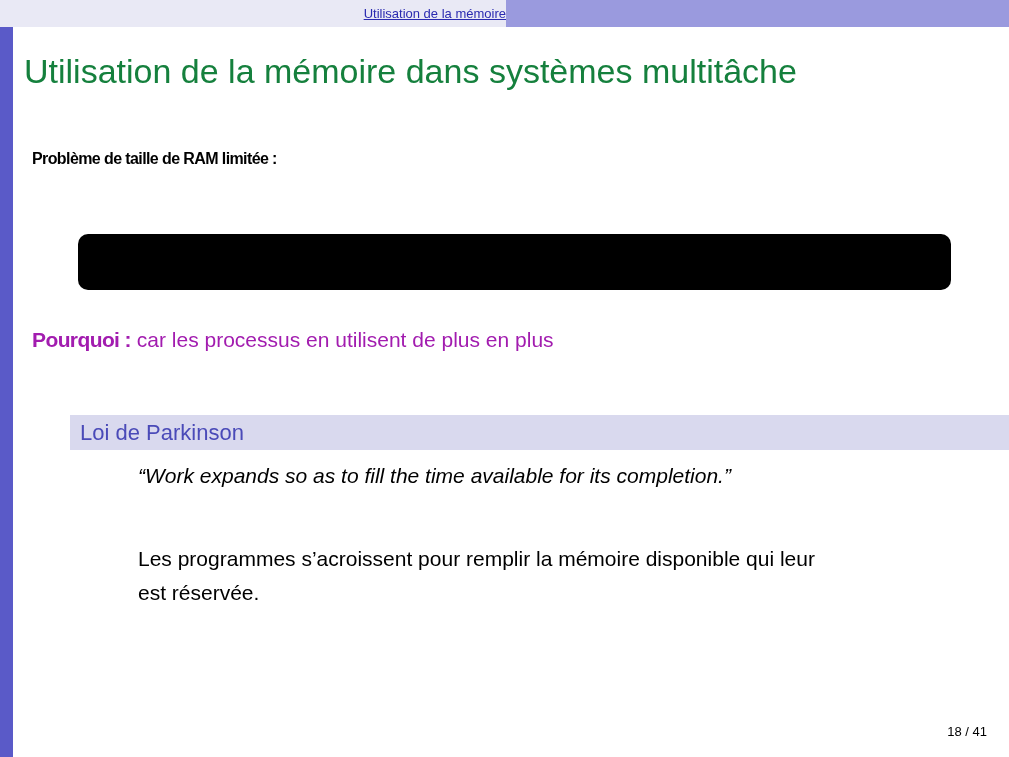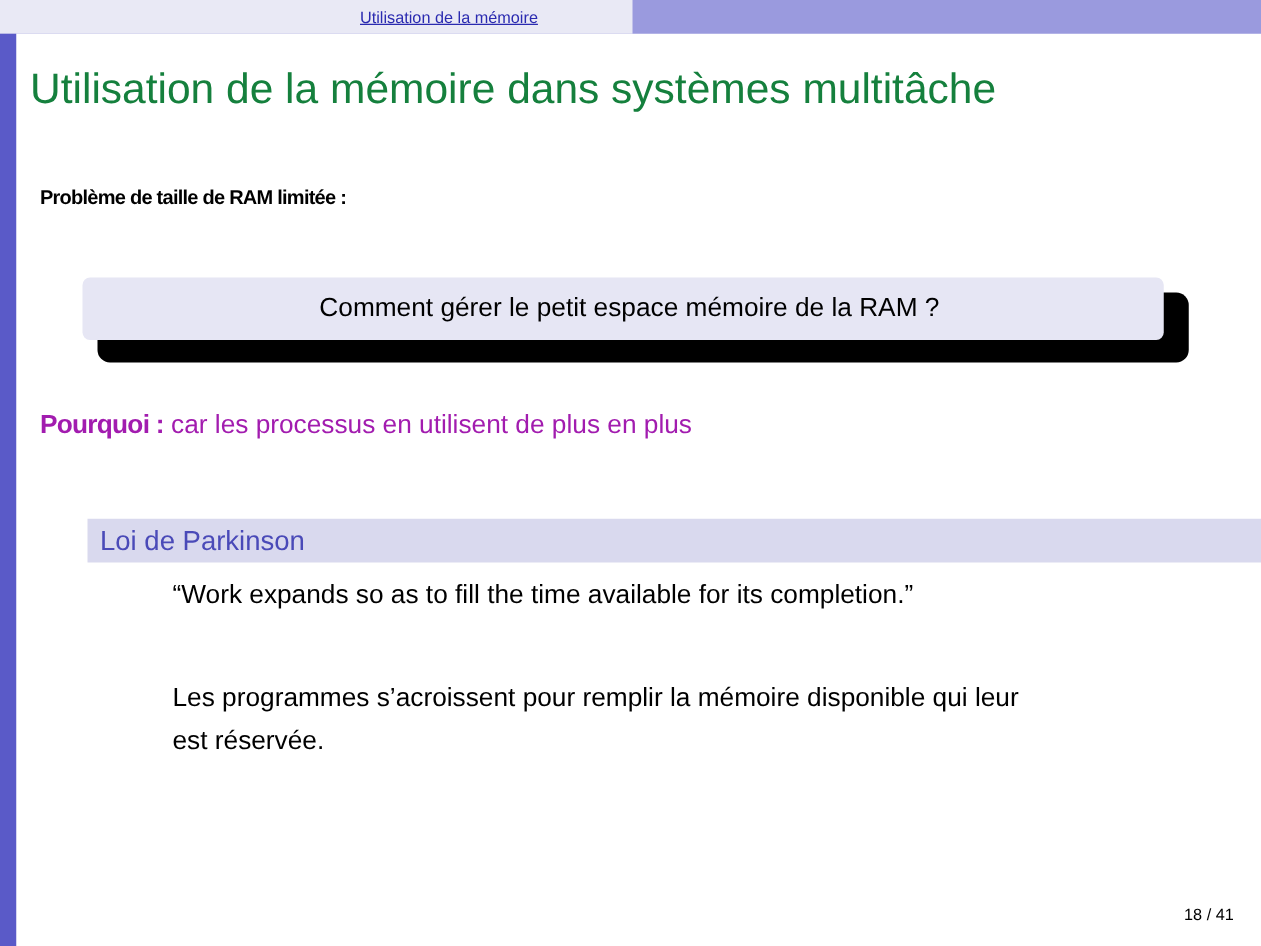--- a/index.html
+++ b/index.html
@@ -35,21 +35,21 @@
   }
   .topbar-tab {
     position: absolute;
     left: 288px;
     top: 0;
     width: 218px;
     height: 27px;
     background: #e9e9f5;
     display: flex;
     align-items: center;
-    justify-content: flex-start;
+    justify-content: flex-end;
   }
   .topbar-tab-label {
     font-size: 13px;
     color: #2a2ab0;
     text-decoration: underline;
     white-space: nowrap;
   }
 
   
   .left-accent {
@@ -158,20 +158,21 @@
   .quote {
     position: absolute;
     left: 138px;
     top: 460px;
     width: 690px;
     font-size: 21px;
     color: #000000;
     line-height: 32px;
   }
   .quote .q-italic {
+    font-style: italic;
   }
   .translation {
     position: absolute;
     left: 138px;
     top: 542px;
     width: 700px;
     font-size: 21px;
     color: #000000;
     line-height: 34px;
   }
@@ -196,23 +197,20 @@
 </div>
 
 <div class="left-accent"></div>
 
 <div class="slide-title">Utilisation de la mémoire dans systèmes multitâche</div>
 
 <div class="problem-line">Problème de taille de RAM limitée :</div>
 
 <div class="callout-wrap">
   <div class="callout-shadow"></div>
-  <div class="callout-box">
-    <span class="callout-text">Comment gérer le petit espace mémoire de la RAM ?</span>
-  </div>
 </div>
 
 <div class="pourquoi">
   <b>Pourquoi :</b>
   <span class="rest">car les processus en utilisent de plus en plus</span>
 </div>
 
 <div class="parkinson-band">
   <span class="parkinson-label">Loi de Parkinson</span>
 </div>

